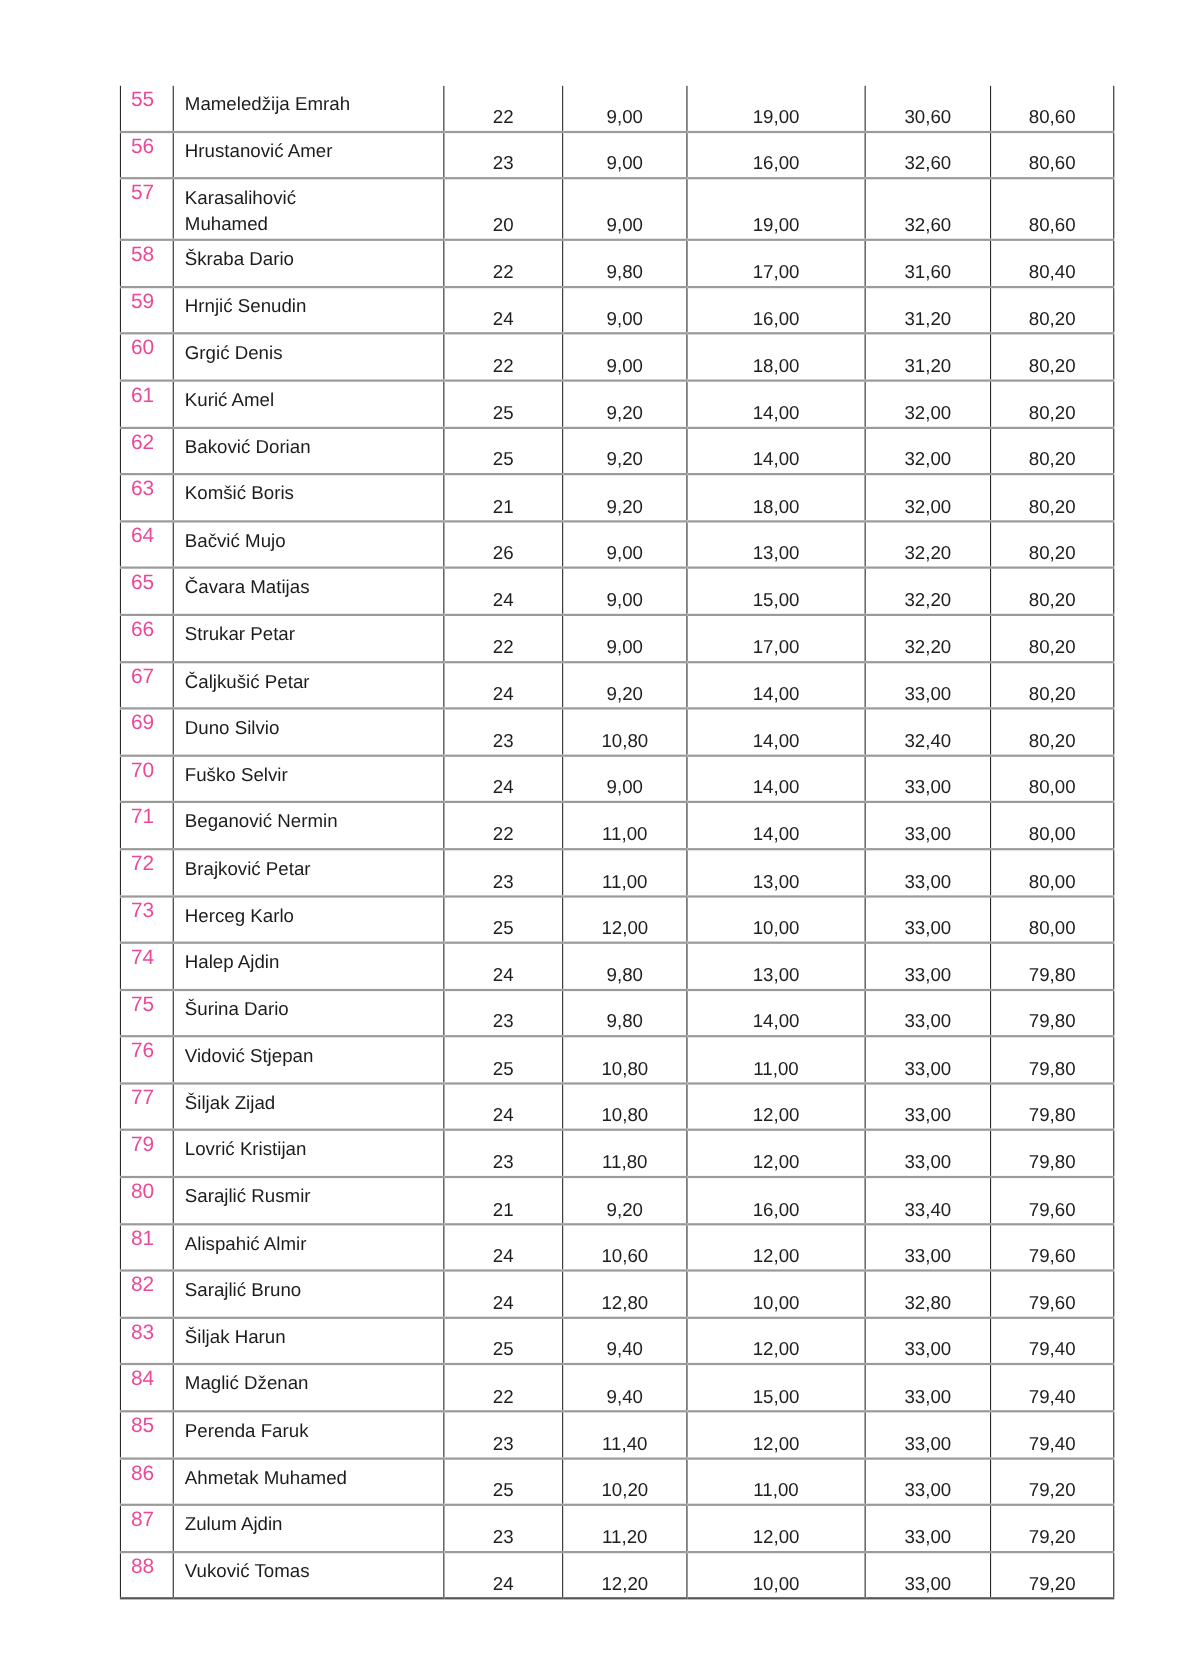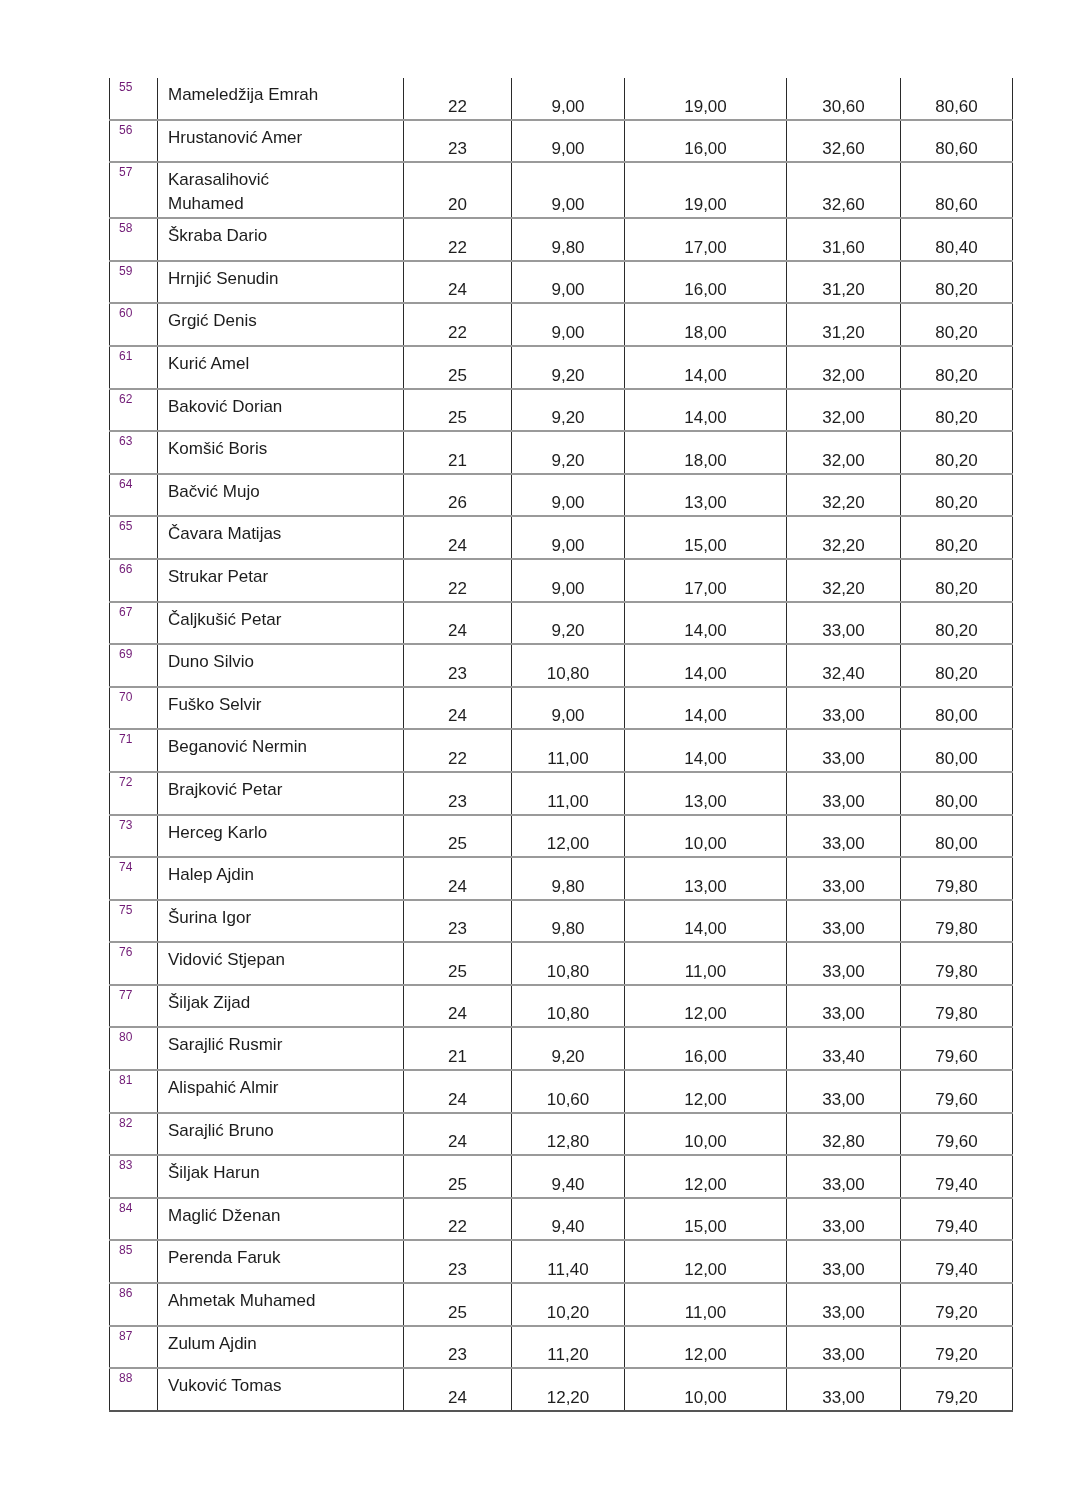--- a/index.html
+++ b/index.html
@@ -3,21 +3,21 @@
 <meta charset="utf-8">
 <style>
   html, body { margin: 0; padding: 0; background: #ffffff; }
   body { width: 1080px; height: 1511px; position: relative; overflow: hidden;
          font-family: "Liberation Sans", sans-serif; color: #1a1a1a; }
   #table-wrap { position: absolute; left: 109px; top: 78px; width: 903px; }
   table { border-collapse: collapse; width: 903px; table-layout: fixed; }
   td { border-left: 1.5px solid #2a2a2a; border-right: 1.5px solid #2a2a2a;
        border-bottom: 2px solid #9a9a9a; padding: 0; vertical-align: bottom; height: 35.6px; }
   tr:last-child td { border-bottom: 2px solid #555; }
-  td.rank { vertical-align: top; font-size: 12px; padding: 2px 0 0 9px; color:#701a75; }
+  td.rank { vertical-align: top; font-size: 19px; padding: 2px 0 0 9px; color:#ec4899; }
   td.name { vertical-align: top; font-size: 17px; padding: 5px 0 0 10px; line-height: 24px; color:#1c1c1c; }
   td.num { text-align: center; font-size: 17px; padding-bottom: 2px; color:#1e1e1e; }
   tr.tall td { height: 49px; }
   col.c-rank { width: 48px; } col.c-name { width: 246px; } col.c-a { width: 108px; }
   col.c-b { width: 113px; } col.c-c { width: 162px; } col.c-d { width: 114px; } col.c-e { width: 112px; }
 </style>
 </head>
 <body>
 
 <div id="table-wrap">
@@ -198,41 +198,50 @@
           <td class="rank">74</td>
           <td class="name">Halep Ajdin</td>
           <td class="num">24</td>
           <td class="num">9,80</td>
           <td class="num">13,00</td>
           <td class="num">33,00</td>
           <td class="num">79,80</td>
         </tr>
         <tr>
           <td class="rank">75</td>
-          <td class="name">Šurina Igor</td>
+          <td class="name">Šurina Dario</td>
           <td class="num">23</td>
           <td class="num">9,80</td>
           <td class="num">14,00</td>
           <td class="num">33,00</td>
           <td class="num">79,80</td>
         </tr>
         <tr>
           <td class="rank">76</td>
           <td class="name">Vidović Stjepan</td>
           <td class="num">25</td>
           <td class="num">10,80</td>
           <td class="num">11,00</td>
           <td class="num">33,00</td>
           <td class="num">79,80</td>
         </tr>
         <tr>
           <td class="rank">77</td>
           <td class="name">Šiljak Zijad</td>
           <td class="num">24</td>
           <td class="num">10,80</td>
+          <td class="num">12,00</td>
+          <td class="num">33,00</td>
+          <td class="num">79,80</td>
+        </tr>
+        <tr>
+          <td class="rank">79</td>
+          <td class="name">Lovrić Kristijan</td>
+          <td class="num">23</td>
+          <td class="num">11,80</td>
           <td class="num">12,00</td>
           <td class="num">33,00</td>
           <td class="num">79,80</td>
         </tr>
         <tr>
           <td class="rank">80</td>
           <td class="name">Sarajlić Rusmir</td>
           <td class="num">21</td>
           <td class="num">9,20</td>
           <td class="num">16,00</td>

